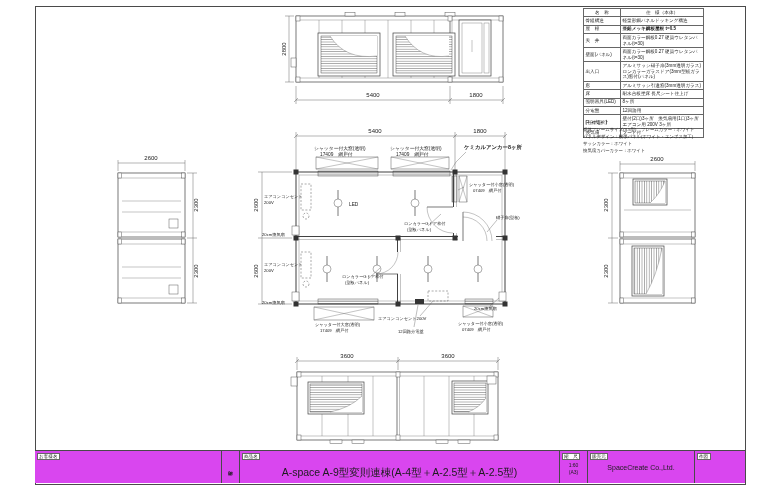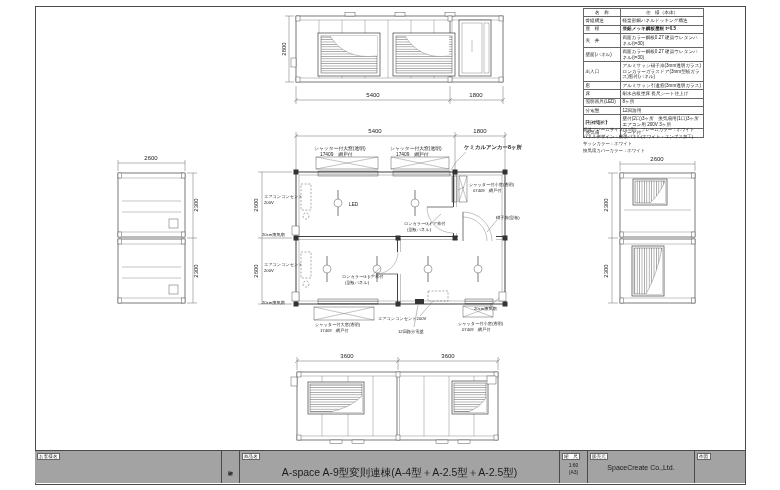--- a/index.html
+++ b/index.html
@@ -30,21 +30,21 @@
   .spec-table table{border-collapse:collapse;width:100%;table-layout:fixed;}
   .spec-table td{border:0.5px solid #666;font-size:4.6px;line-height:1.25;
                  padding:0.8px 1.5px;white-space:pre-line;overflow:hidden;vertical-align:middle;}
   .spec-table .hdr td{text-align:center;}
   .spec-table td.bold-spec{font-weight:bold;}
   .notes{position:absolute;left:583px;top:119px;width:160px;font-size:4.4px;line-height:1.6;}
   .notes div{white-space:nowrap;}
 
   
   .titleblock{position:absolute;left:35px;top:450px;width:710px;height:33px;
-              border-top:1px solid #4a4a4a;display:flex;box-sizing:border-box;background:#a3a3a3;}
+              border-top:1px solid #4a4a4a;display:flex;box-sizing:border-box;background:#d946ef;}
   .tb-cell{position:relative;border-right:1px solid #4a4a4a;box-sizing:border-box;height:100%;}
   .tb-cell:last-child{border-right:none;}
   .tb-label{position:absolute;left:1.5px;top:1.5px;font-size:4.6px;line-height:1.1;
             border:0.5px solid #666;padding:0 1.5px;background:#fff;white-space:nowrap;}
   .tb-stamp{writing-mode:vertical-rl;font-size:4.4px;margin:auto;height:100%;
             display:flex;align-items:center;justify-content:center;width:100%;}
   .tb-product{display:flex;align-items:flex-end;justify-content:center;}
   .product-name{width:100%;text-align:center;font-size:10.5px;padding-bottom:3px;white-space:nowrap;}
   .tb-scale-val{position:absolute;left:0;right:0;top:11px;text-align:center;font-size:5px;
                 line-height:1.3;white-space:pre-line;}

